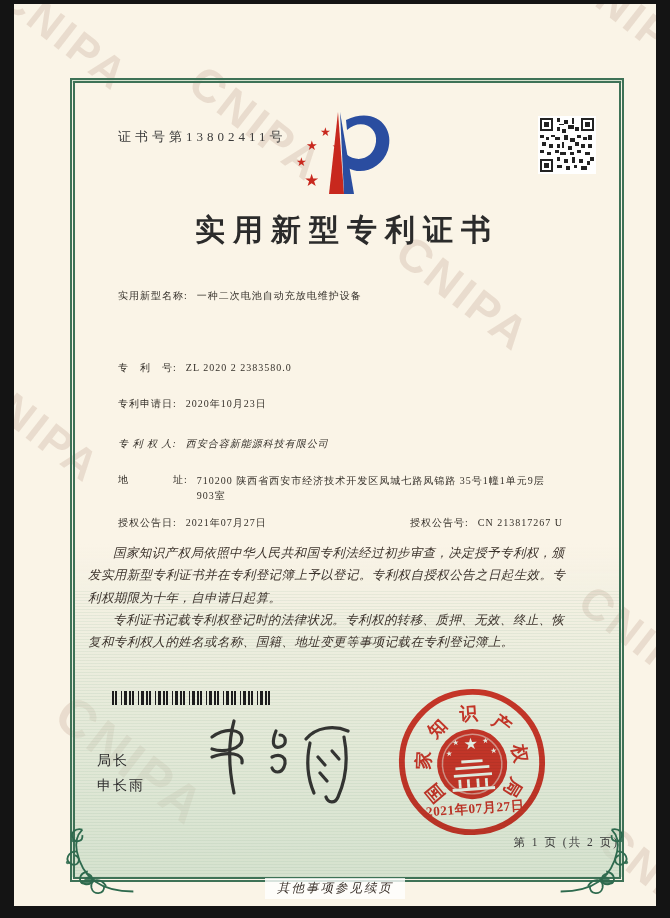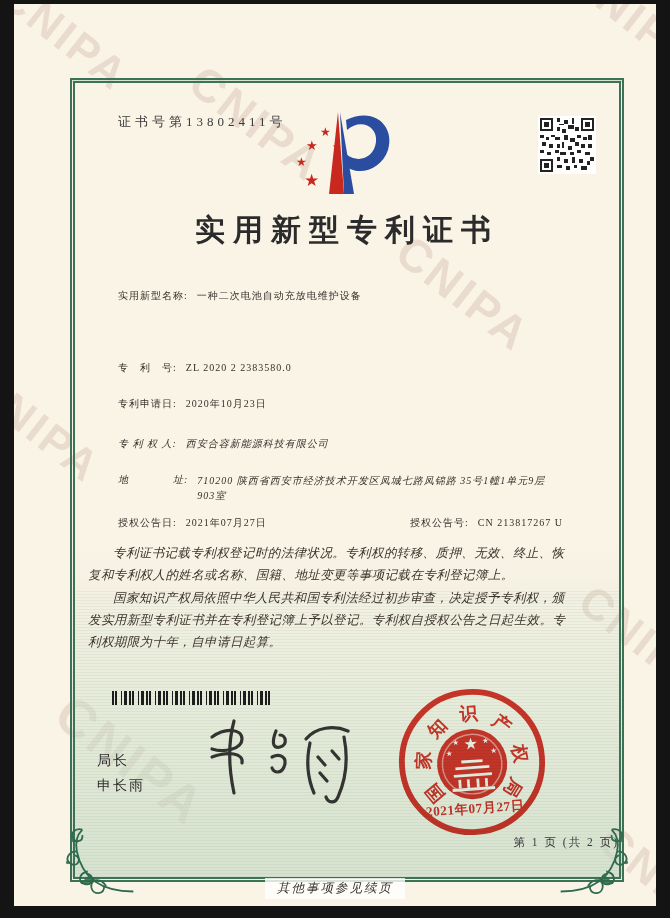--- a/index.html
+++ b/index.html
@@ -11,21 +11,21 @@
       color:rgba(198,172,152,0.32);transform:rotate(38deg);letter-spacing:3px;white-space:nowrap;
       pointer-events:none;z-index:1;}
   
   .frame{position:absolute;left:56px;top:74px;width:544px;height:794px;
          border:5px double #3e7257;z-index:2;
          background:linear-gradient(180deg,rgba(236,240,224,0) 58%,rgba(208,224,203,0.45) 78%,
                     rgba(198,218,196,0.7) 100%);}
   .frame::after{content:"";position:absolute;left:0;right:0;bottom:0;height:36%;
          background:repeating-linear-gradient(0deg,rgba(110,155,125,0.10) 0 1px,transparent 1px 3px);
          pointer-events:none;}
-  .cert-no{position:absolute;left:43px;top:30px;font-size:13px;letter-spacing:4px;color:#3b3b3b;text-align:center;}
+  .cert-no{position:absolute;left:43px;top:45px;font-size:13px;letter-spacing:4px;color:#3b3b3b;text-align:center;}
   .qr{position:absolute;left:463px;top:33px;width:58px;height:58px;background:#fff;padding:2px;box-sizing:border-box;}
   .logo{position:absolute;left:221px;top:21px;width:100px;height:98px;}
   .title{position:absolute;left:0;top:127px;width:100%;text-align:center;font-size:30px;font-weight:700;
          letter-spacing:8px;color:#2b2b2b;}
   .f-row{position:absolute;left:43px;font-size:10px;color:#35302a;letter-spacing:1px;white-space:nowrap;z-index:3;}
   .f-row .lbl{margin-right:9px;}
   .f-row .val{color:#35302a;}
   .val-wrap{display:inline-block;white-space:normal;width:352px;vertical-align:top;line-height:1.5;}
   .grant2{position:absolute;left:292px;top:0;}
   .paras{position:absolute;left:13px;top:459px;width:478px;font-size:12.5px;font-style:italic;
@@ -116,33 +116,33 @@
       </div>
       <div class="f-row" style="top:278px;">
         <span class="lbl">专　利　号:</span><span class="val">ZL 2020 2 2383580.0</span>
       </div>
       <div class="f-row" style="top:314px;">
         <span class="lbl">专利申请日:</span><span class="val">2020年10月23日</span>
       </div>
       <div class="f-row" style="top:354px;font-style:italic;">
         <span class="lbl">专 利 权 人:</span><span class="val">西安合容新能源科技有限公司</span>
       </div>
-      <div class="f-row" style="top:390px;font-style:italic;">
+      <div class="f-row" style="top:390px;">
         <span class="lbl" style="vertical-align:top;">地　　　　址:</span><span class="val val-wrap">710200 陕西省西安市经济技术开发区凤城七路凤锦路 35号1幢1单元9层903室</span>
       </div>
       <div class="f-row" style="top:433px;width:478px;">
         <span class="lbl">授权公告日:</span><span class="val">2021年07月27日</span>
         <span class="grant2">
           <span class="lbl">授权公告号:</span><span class="val">CN 213817267 U</span>
         </span>
       </div>
 
       <div class="paras">
+        <p>国家知识产权局依照中华人民共和国专利法经过初步审查，决定授予专利权，颁发实用新型专利证书并在专利登记簿上予以登记。专利权自授权公告之日起生效。专利权期限为十年，自申请日起算。</p>
         <p>专利证书记载专利权登记时的法律状况。专利权的转移、质押、无效、终止、恢复和专利权人的姓名或名称、国籍、地址变更等事项记载在专利登记簿上。</p>
-        <p>国家知识产权局依照中华人民共和国专利法经过初步审查，决定授予专利权，颁发实用新型专利证书并在专利登记簿上予以登记。专利权自授权公告之日起生效。专利权期限为十年，自申请日起算。</p>
       </div>
 
       <div class="barcode"></div>
 
       <div class="signer">
         <div>局长</div>
         <div>申长雨</div>
       </div>
 
       <div class="sig">

